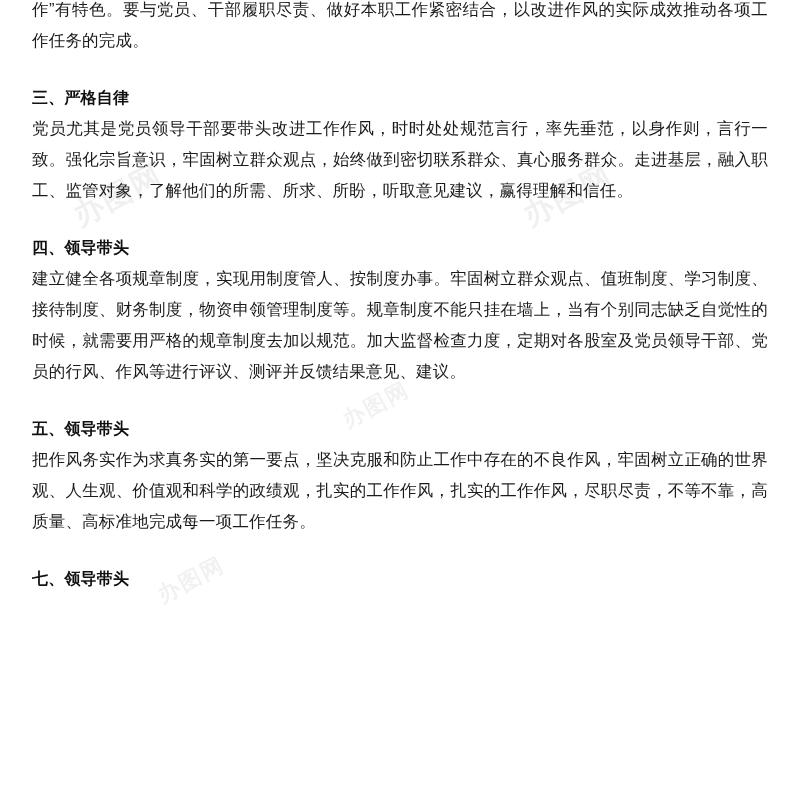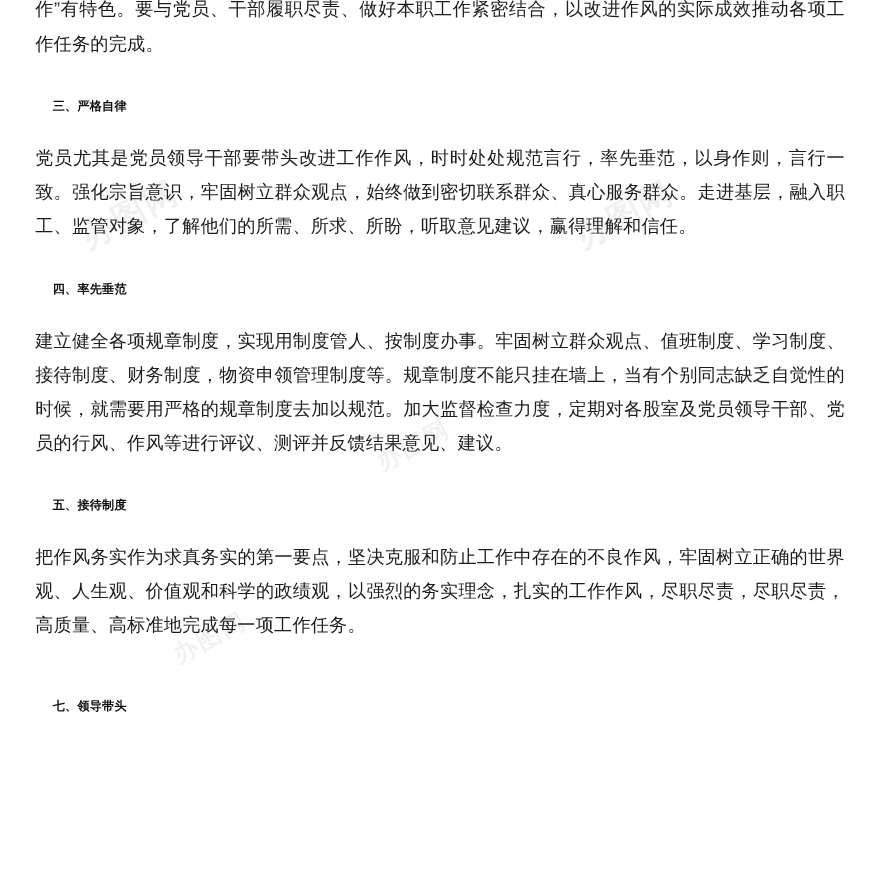--- a/index.html
+++ b/index.html
@@ -38,22 +38,22 @@
   p.para {
     margin: 0;
     font-size: 16.5px;
     line-height: 31px;
     letter-spacing: 0.2px;
     text-align: justify;
     text-justify: inter-ideograph;
     color: #1b1b1b;
   }
   h2.heading {
-    margin: 16px;
-    font-size: 11px;
+    margin: 0;
+    font-size: 16px;
     line-height: 31px;
     font-weight: bold;
     color: #111111;
     letter-spacing: 0.2px;
   }
   .section {
     margin-top: 26px;
   }
   .section:first-child {
     margin-top: 0;
@@ -102,27 +102,27 @@
     <div class="clip-top">
       <p class="para">作”有特色。要与党员、干部履职尽责、做好本职工作紧密结合，以改进作风的实际成效推动各项工作任务的完成。</p>
     </div>
 
     <div class="section">
       <h2 class="heading">三、严格自律</h2>
       <p class="para">党员尤其是党员领导干部要带头改进工作作风，时时处处规范言行，率先垂范，以身作则，言行一致。强化宗旨意识，牢固树立群众观点，始终做到密切联系群众、真心服务群众。走进基层，融入职工、监管对象，了解他们的所需、所求、所盼，听取意见建议，赢得理解和信任。</p>
     </div>
 
     <div class="section">
-      <h2 class="heading">四、率先垂范</h2>
+      <h2 class="heading">四、领导带头</h2>
       <p class="para">建立健全各项规章制度，实现用制度管人、按制度办事。牢固树立群众观点、值班制度、学习制度、接待制度、财务制度，物资申领管理制度等。规章制度不能只挂在墙上，当有个别同志缺乏自觉性的时候，就需要用严格的规章制度去加以规范。加大监督检查力度，定期对各股室及党员领导干部、党员的行风、作风等进行评议、测评并反馈结果意见、建议。</p>
     </div>
 
     <div class="section">
-      <h2 class="heading">五、接待制度</h2>
-      <p class="para">把作风务实作为求真务实的第一要点，坚决克服和防止工作中存在的不良作风，牢固树立正确的世界观、人生观、价值观和科学的政绩观，以强烈的务实理念，扎实的工作作风，尽职尽责，尽职尽责，高质量、高标准地完成每一项工作任务。</p>
+      <h2 class="heading">五、领导带头</h2>
+      <p class="para">把作风务实作为求真务实的第一要点，坚决克服和防止工作中存在的不良作风，牢固树立正确的世界观、人生观、价值观和科学的政绩观，扎实的工作作风，扎实的工作作风，尽职尽责，不等不靠，高质量、高标准地完成每一项工作任务。</p>
     </div>
 
 
     <div class="section last">
       <h2 class="heading">七、领导带头</h2>
 
     </div>
 
   </div>
 </div>

